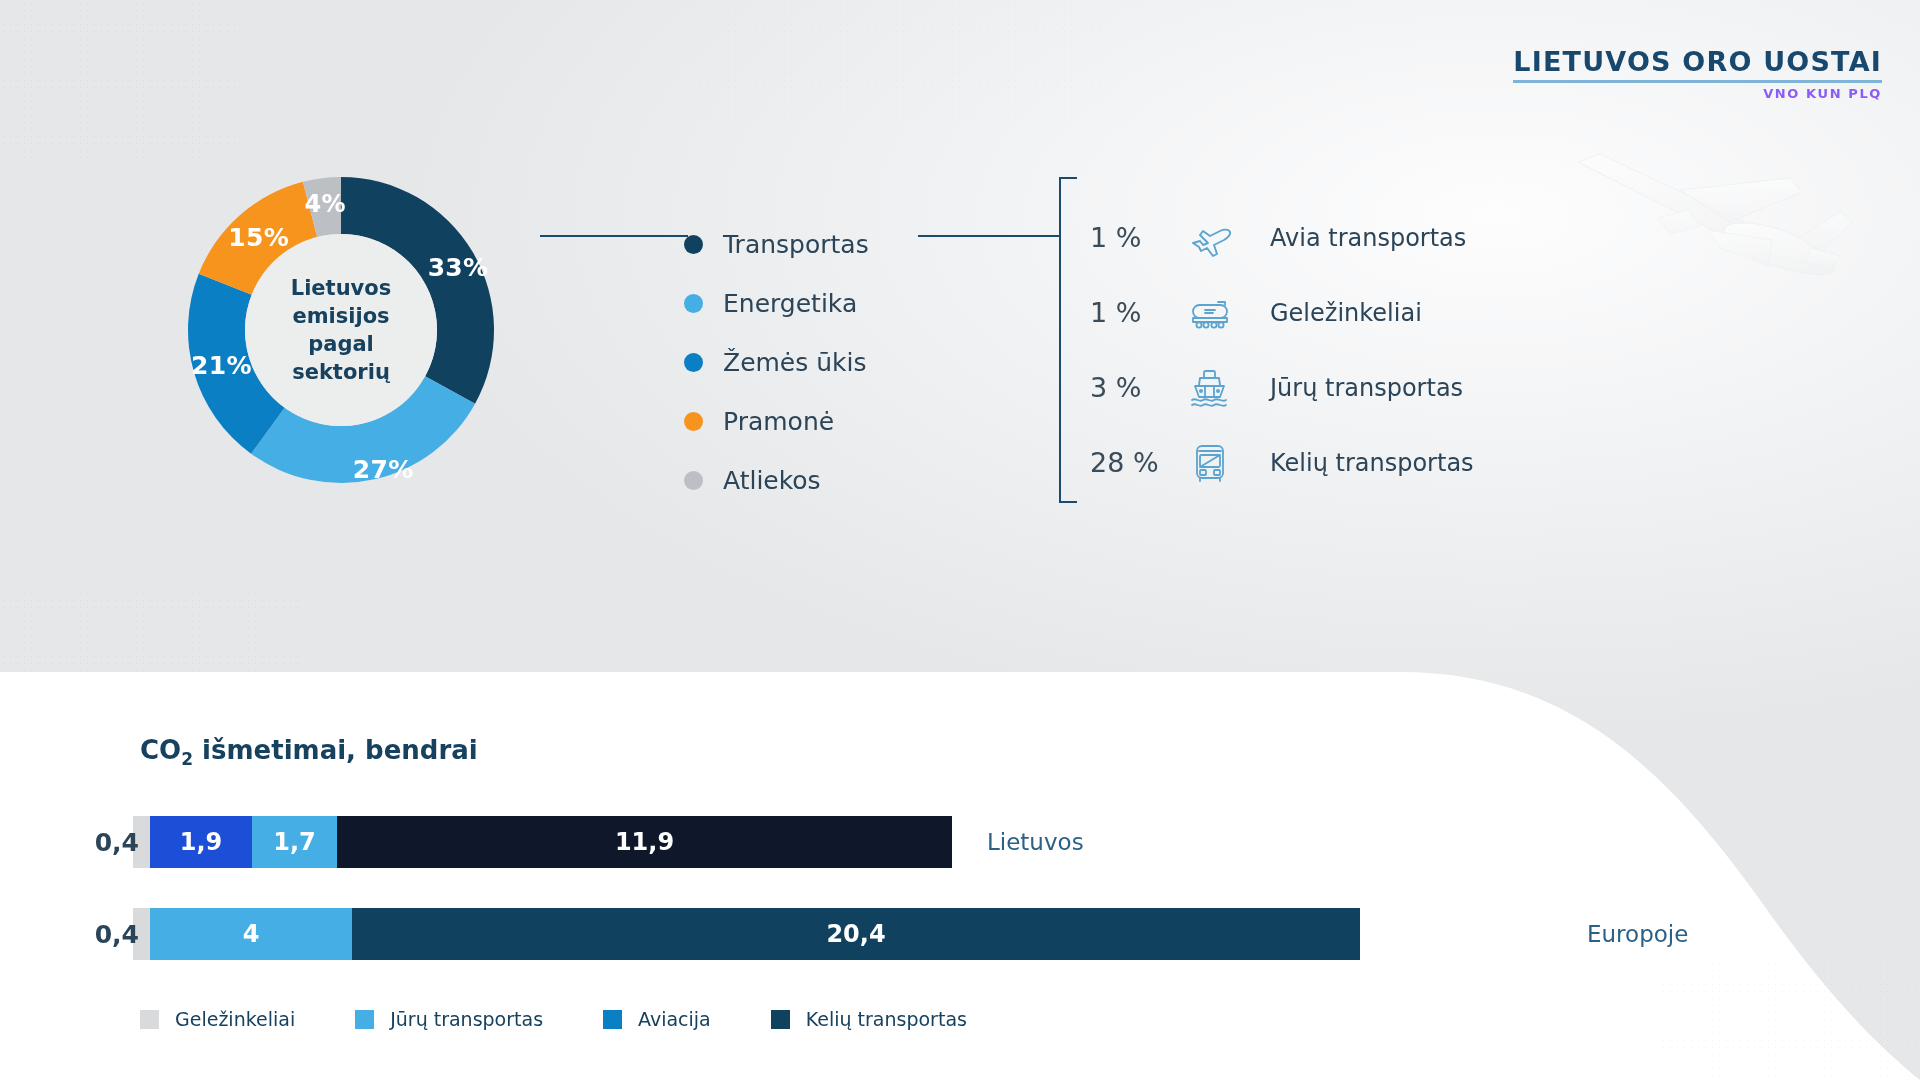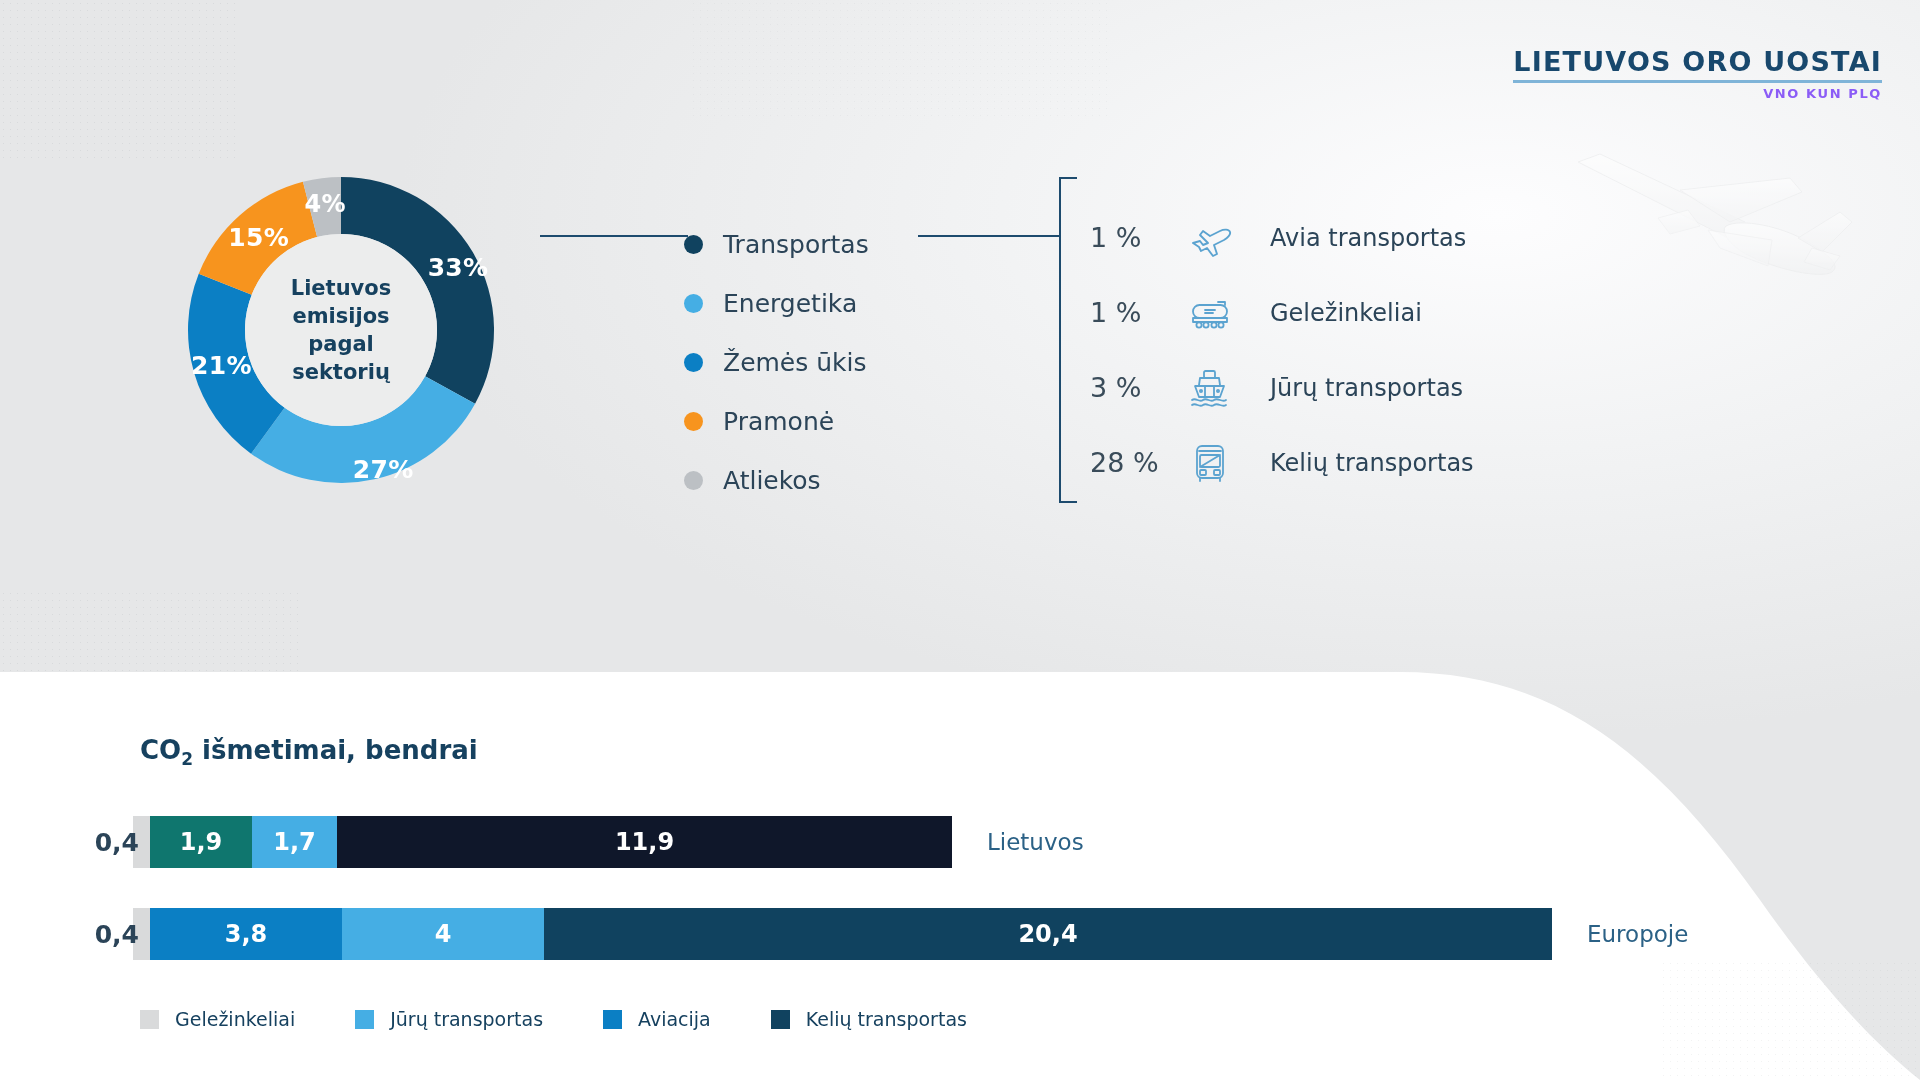--- a/index.html
+++ b/index.html
@@ -413,29 +413,28 @@
         </div>
         <div class="bd-label">Kelių transportas</div>
       </div>
     </div>
 
   <div class="bar-title"><span>CO</span><sub>2</sub><span> išmetimai, bendrai</span></div>
 
   <div id="bars-container">
       <div class="bar-row" style="left: 133px; top: 816px;">
         <div class="seg rail" style="width: 17px; background: rgb(217, 218, 219);"></div>
-        <div class="seg" style="width: 102px; background: #0f766e;">1,9</div>
+        <div class="seg" style="width: 102px; background: #1d4ed8;">1,9</div>
         <div class="seg" style="width: 85px; background: rgb(69, 174, 228);">1,7</div>
         <div class="seg" style="width: 615px; background: #0f172a;">11,9</div>
       </div>
       <div class="outside-val" style="left: 139px; top: 842px;">0,4</div>
       <div class="row-name" style="left: 987px; top: 842px;">Lietuvos</div>
       <div class="bar-row" style="left: 133px; top: 908px;">
         <div class="seg rail" style="width: 17px; background: rgb(217, 218, 219);"></div>
-        <div class="seg" style="width: 192px; background: rgb(11, 127, 196);">3,8</div>
         <div class="seg" style="width: 202px; background: rgb(69, 174, 228);">4</div>
         <div class="seg" style="width: 1008px; background: rgb(16, 66, 95);">20,4</div>
       </div>
       <div class="outside-val" style="left: 139px; top: 934px;">0,4</div>
       <div class="row-name" style="left: 1587px; top: 934px;">Europoje</div>
     </div>
 
   <div class="bar-legend" id="bar-legend">
       <div class="bl-item">
         <span class="bl-swatch" style="background: rgb(217, 218, 219);"></span>

